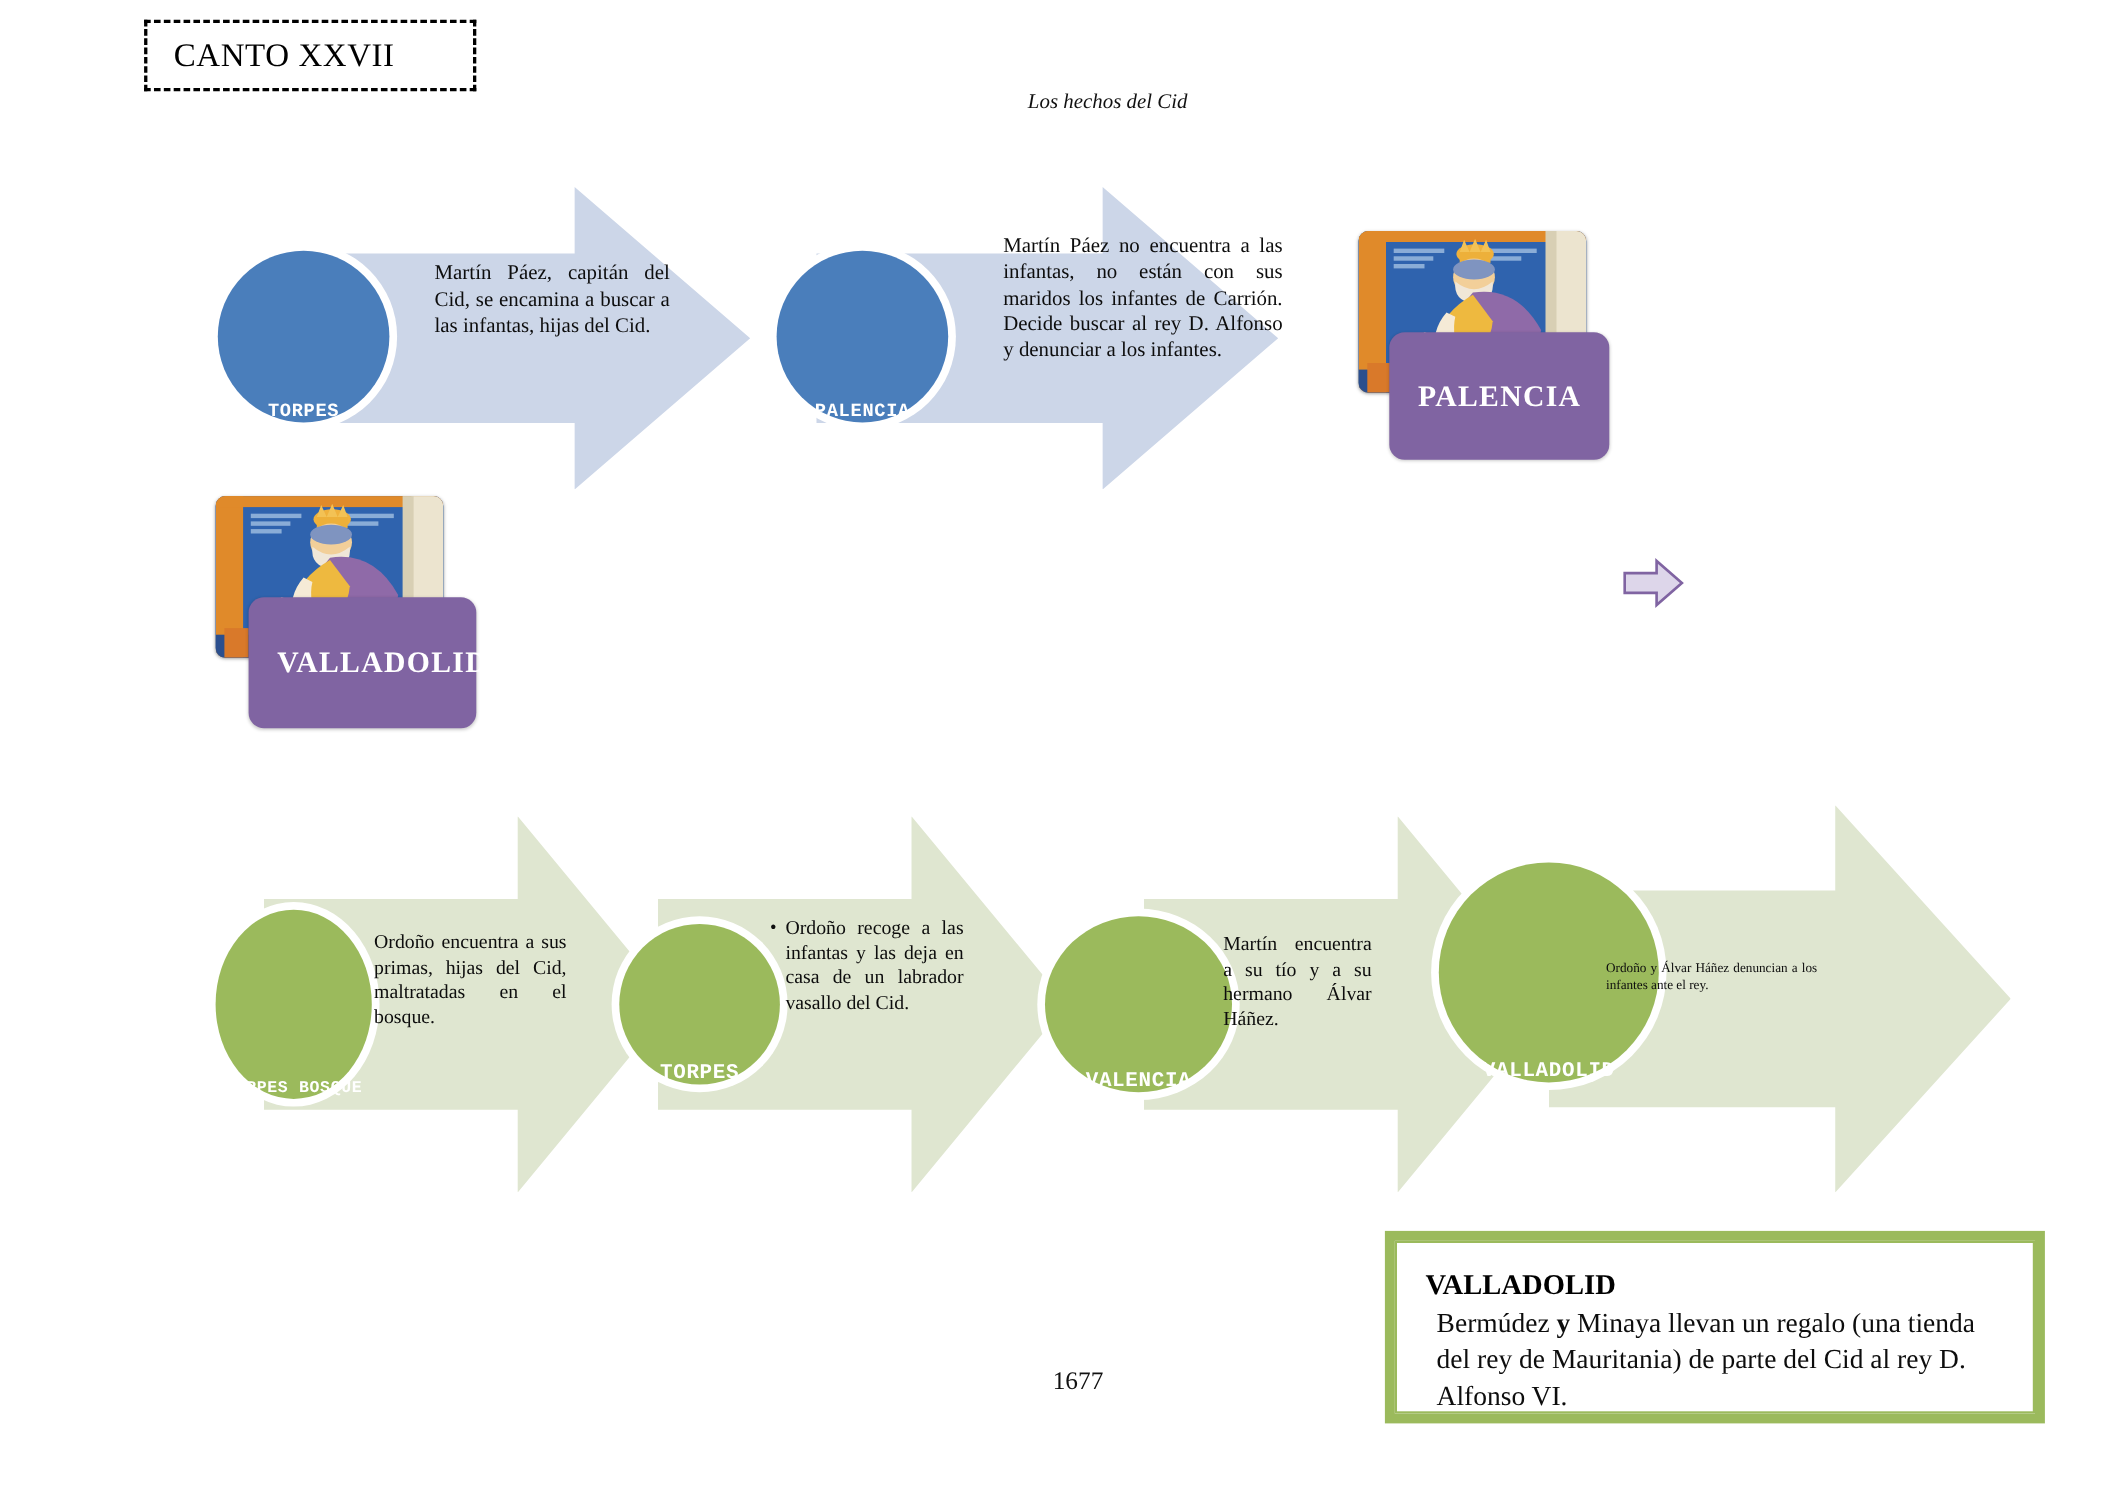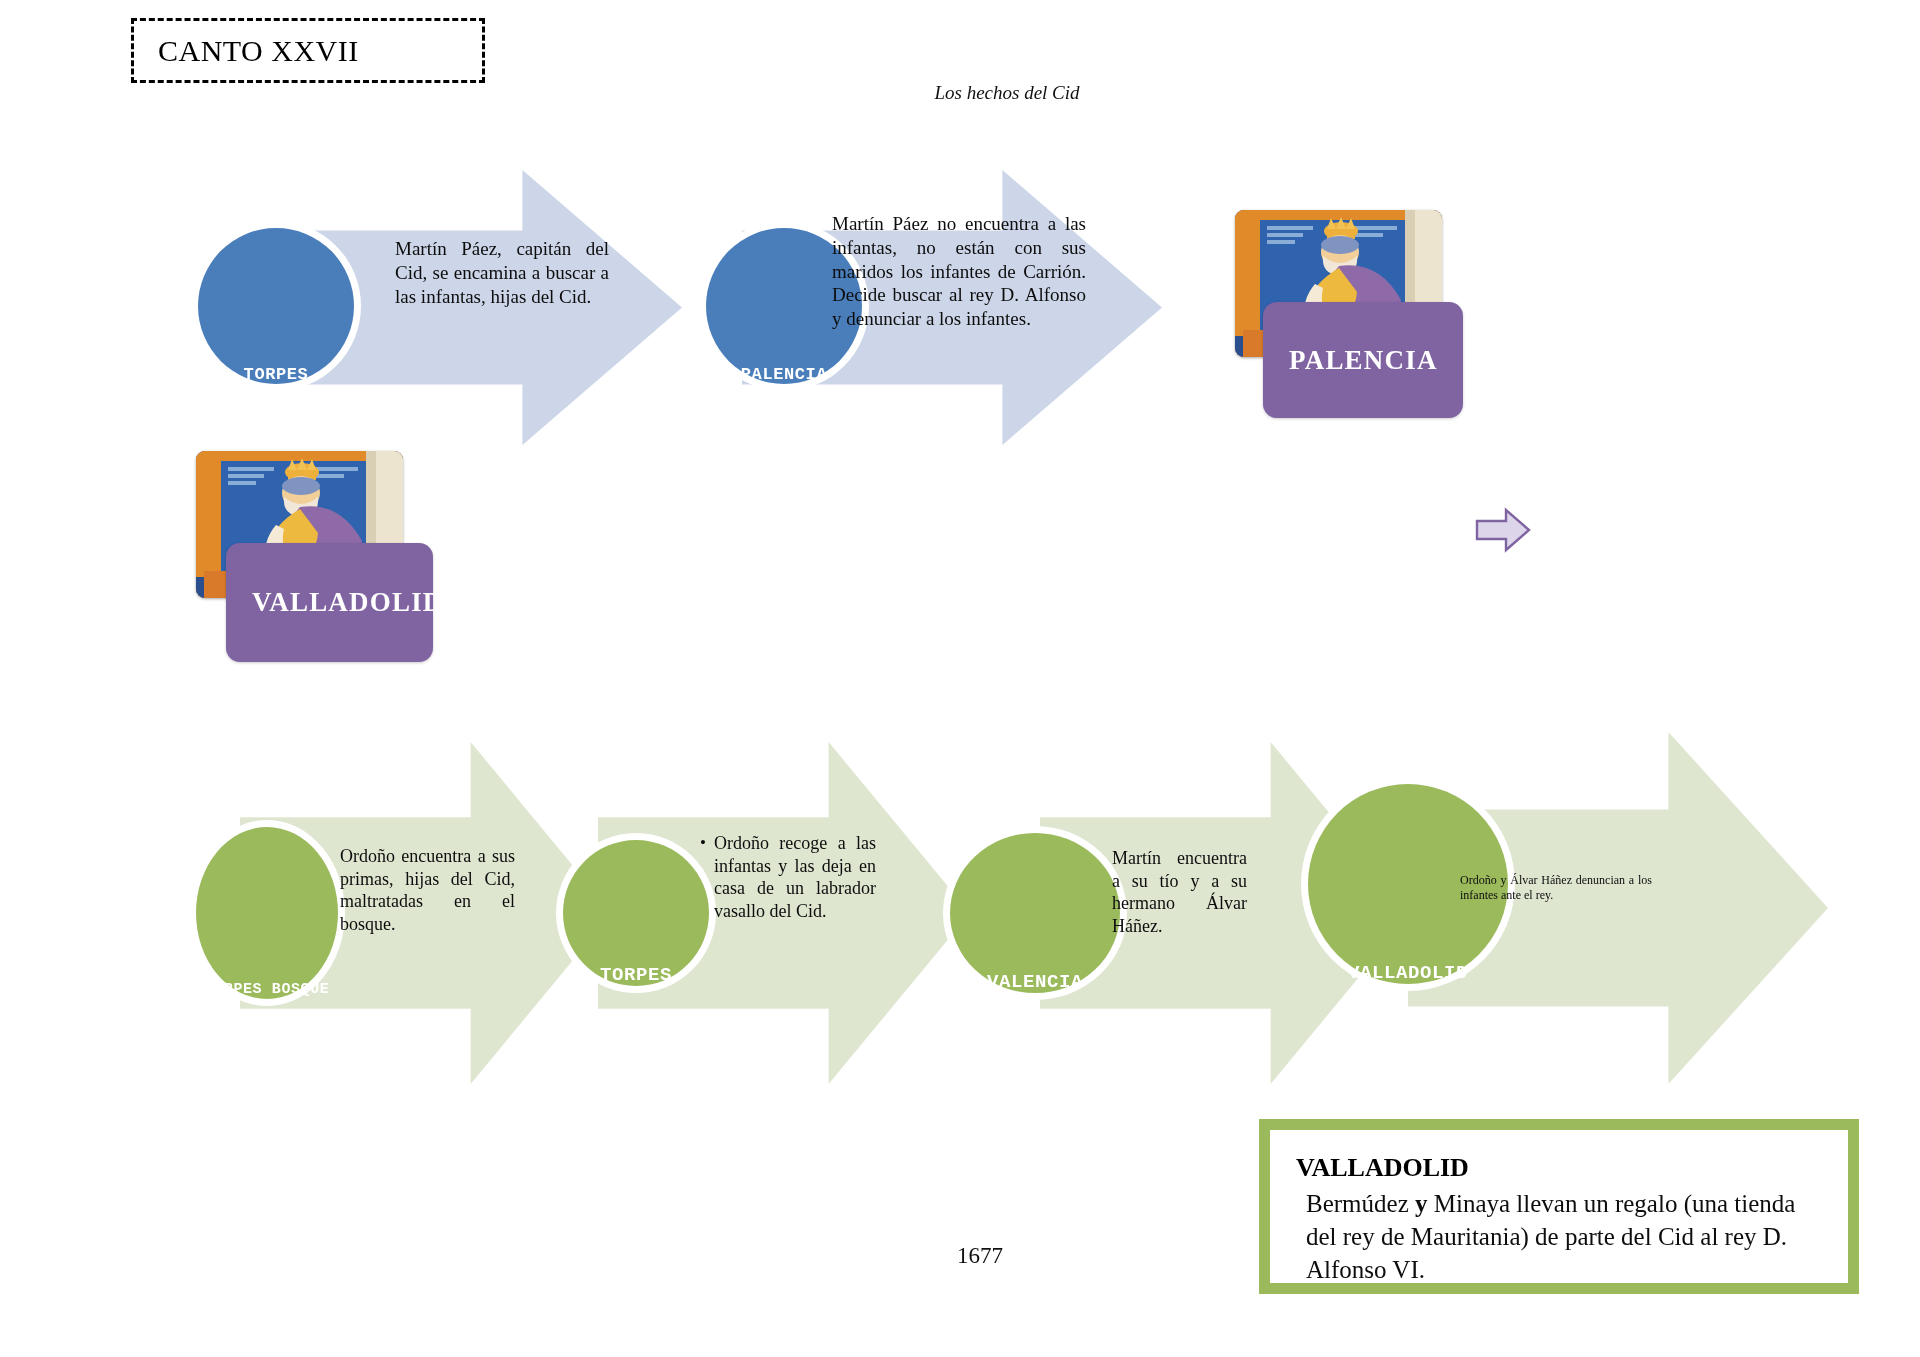--- a/index.html
+++ b/index.html
@@ -7,21 +7,21 @@
     width:1920px;height:1357px;
     background:#ffffff;
     font-family:"Liberation Serif","DejaVu Serif",serif;
     position:relative;
     overflow:hidden;
   }
   .page{position:absolute;inset:0;}
 
   
   .canto-box{
-    position:absolute;left:131px;top:18px;width:354px;height:65px;
+    position:absolute;left:131px;top:18px;width:302px;height:65px;
     border:3px dashed #000;
     display:flex;align-items:center;
     box-sizing:border-box;
   }
   .canto-label{
     font-size:30px;letter-spacing:.5px;color:#000;
     padding-left:24px;line-height:1;
   }
 
   .doc-subtitle{
@@ -144,21 +144,21 @@
   <div class="barrow arrow-blue" style="left:262px;top:170px;width:420px;height:275px;"></div>
   <div class="node-circle circle-blue" style="left:198px;top:228px;width:156px;height:156px;font-size:17px;">
     <span>TORPES</span>
   </div>
   <div class="arrow-text" style="left:370px;top:237px;width:214px;font-size:19px;margin-left:25px;">Martín Páez, capitán del Cid, se encamina a buscar a las infantas, hijas del Cid.</div>
 
   <div class="barrow arrow-blue" style="left:742px;top:170px;width:420px;height:275px;"></div>
   <div class="node-circle circle-blue" style="left:706px;top:228px;width:156px;height:156px;font-size:17px;">
     <span>PALENCIA</span>
   </div>
-  <div class="arrow-text" style="left:832px;top:212px;width:254px;font-size:19px;">Martín Páez no encuentra a las infantas, no están con sus maridos los infantes de Carrión. Decide buscar al rey D. Alfonso y denunciar a los infantes.</div>
+  <div class="arrow-text" style="left:912px;top:212px;width:254px;font-size:19px;">Martín Páez no encuentra a las infantas, no están con sus maridos los infantes de Carrión. Decide buscar al rey D. Alfonso y denunciar a los infantes.</div>
 
   <div class="ms-img" style="left:1235px;top:210px;width:207px;height:147px;">
     <svg viewBox="0 0 207 147" preserveAspectRatio="none">
       <rect x="0" y="0" width="207" height="147" fill="#2f63ae"></rect>
       <rect x="0" y="0" width="25" height="147" fill="#e08a2a"></rect>
       <rect x="0" y="0" width="207" height="10" fill="#e08a2a"></rect>
       <rect x="0" y="126" width="207" height="21" fill="#2b4f8e"></rect>
       <rect x="8" y="120" width="22" height="27" fill="#d9792a"></rect>
       <rect x="178" y="0" width="29" height="147" fill="#ece4cf"></rect>
       <rect x="170" y="0" width="10" height="147" fill="#d8cfb4"></rect>

